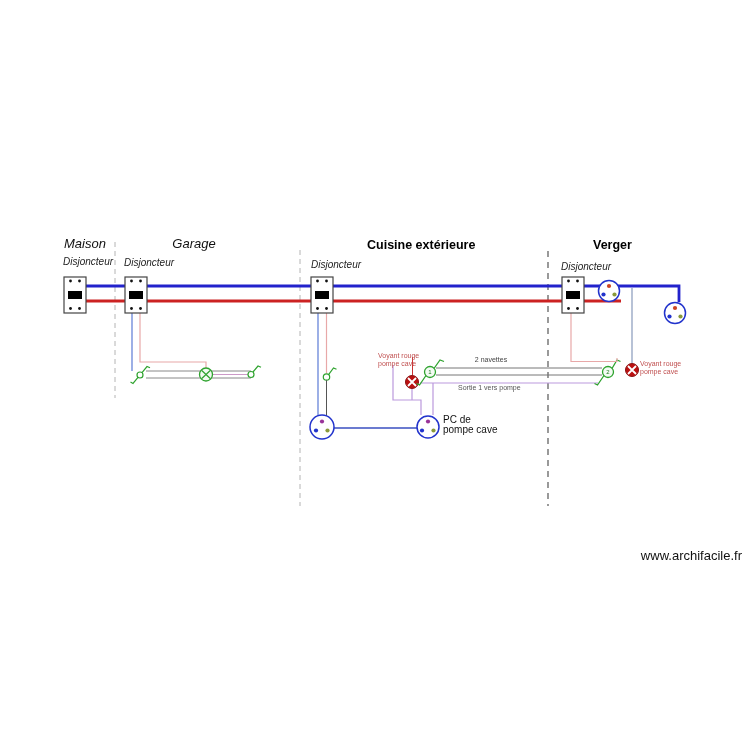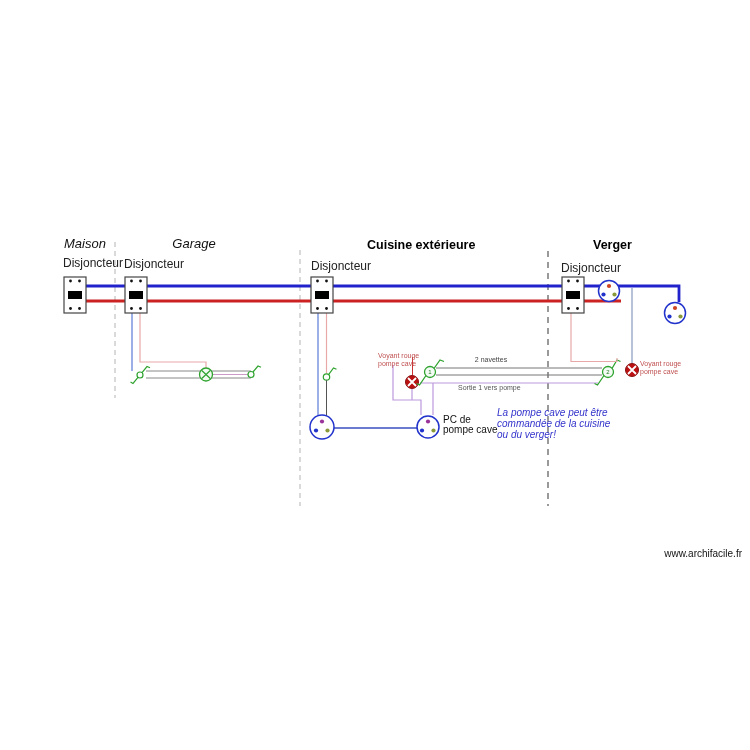--- a/index.html
+++ b/index.html
@@ -2,26 +2,26 @@
 <html><head>
 <meta charset="utf-8">
 <style>
   html,body{margin:0;padding:0;background:#fff;}
   #stage{position:relative;width:750px;height:750px;background:#ffffff;overflow:hidden;
          font-family:"Liberation Sans", sans-serif;color:#111;}
   #wires{position:absolute;left:0;top:0;}
   .lbl{position:absolute;white-space:nowrap;}
   .zone-title-italic{font-style:italic;font-size:13px;color:#111;text-align:center;}
   .zone-title-bold{font-weight:bold;font-size:12.5px;color:#000;text-align:left;}
-  .breaker-lbl{font-size:12px;color:#222;}
+  .breaker-lbl{font-size:10px;color:#222;font-style:italic;}
   .red-lbl{font-size:7px;color:#c05050;line-height:8px;}
   .tiny-gray{font-size:7px;color:#555;}
   .pc-lbl{font-size:10px;color:#111;line-height:10px;}
   .note-lbl{font-size:10px;font-style:italic;color:#3333cc;line-height:11px;}
-  .watermark{font-size:10px;color:#111;text-align:right;}
+  .watermark{font-size:13px;color:#111;text-align:right;}
 </style>
 </head>
 <body>
 
 <div id="stage">
 
   <svg id="wires" width="750" height="750" viewBox="0 0 750 750">
 
     <g>
       <path d="M115,242 V398" stroke="#b4b4b4" stroke-width="1" stroke-dasharray="5,4" fill="none"></path>
@@ -194,21 +194,16 @@
   </div>
 
   <div class="lbl tiny-gray" style="left:461px;top:356px;width:60px;text-align:center;color:#444;">2 navettes</div>
   <div class="lbl tiny-gray" style="left:458px;top:384px;">Sortie 1 vers pompe</div>
 
   <div class="lbl pc-lbl" style="left:443px;top:415px;">
     <div>PC de</div>
     <div>pompe cave</div>
   </div>
 
-  <div class="lbl note-lbl" style="left:497px;top:407px;">
-    <div>La pompe cave peut être</div>
-    <div>commandée de la cuisine</div>
-    <div>ou du verger!</div>
-  </div>
 
   <div class="lbl watermark" style="left:630px;top:548px;width:112px;">www.archifacile.fr</div>
 
 </div>
 
 </body></html>

